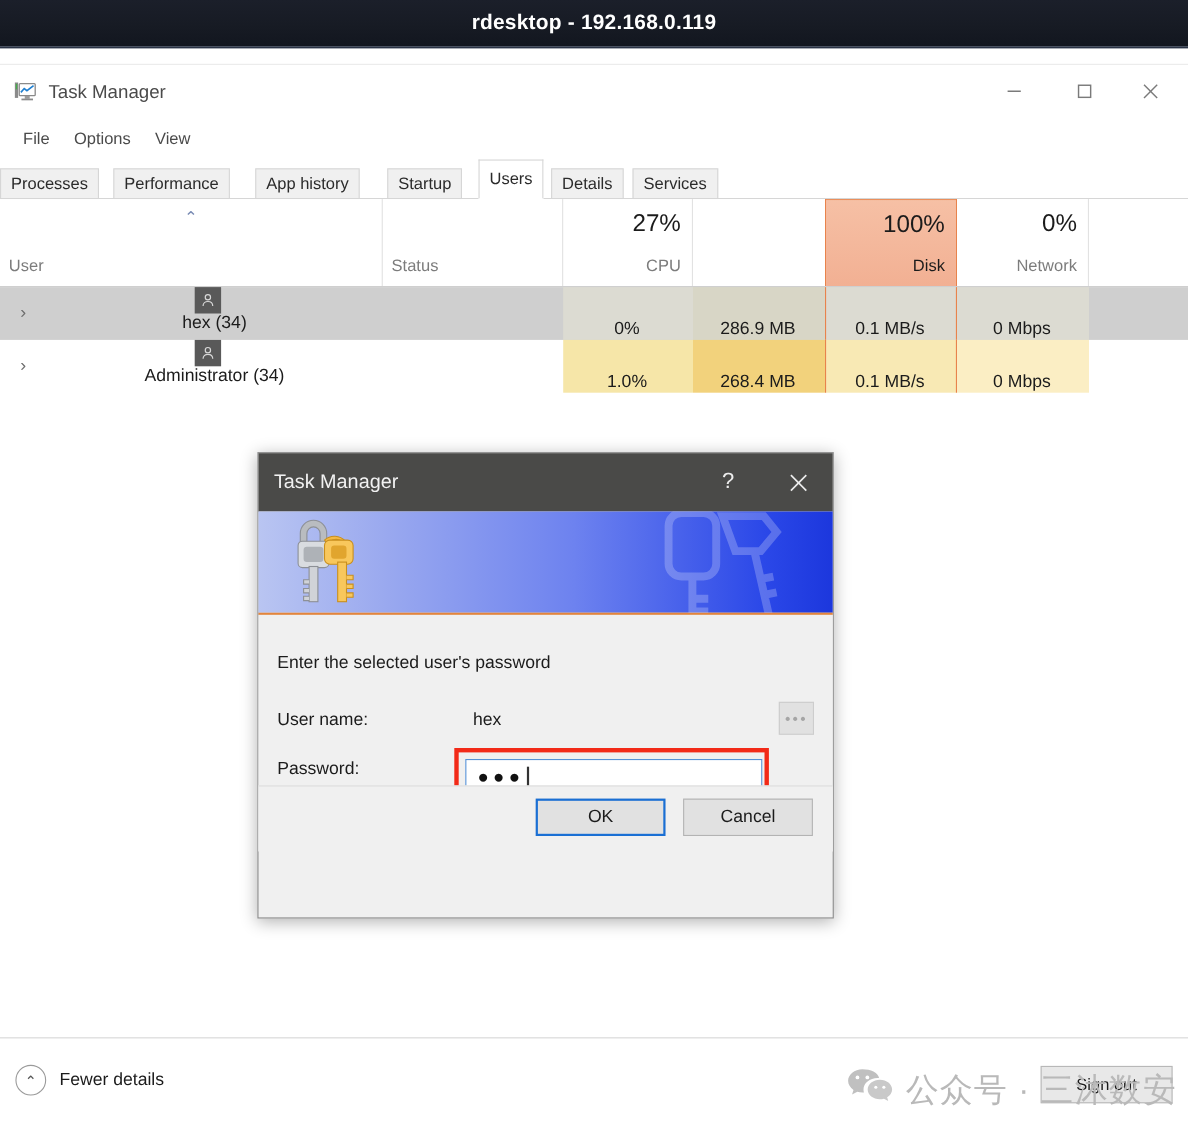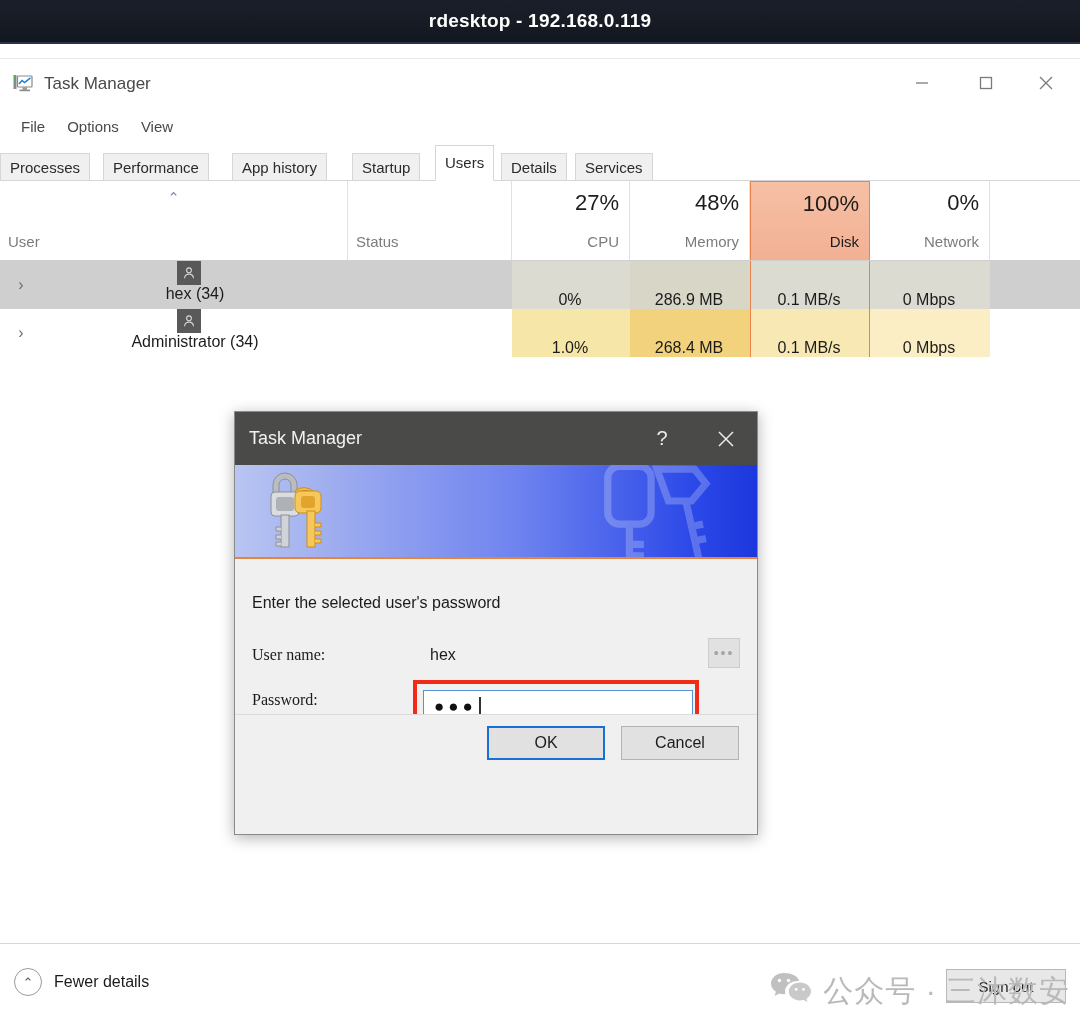--- a/index.html
+++ b/index.html
@@ -217,21 +217,21 @@
     width: 190px; height: 130px; opacity: 0.27;
   }
 
   #pw-body { position: relative; height: 215px; background: #f0f0f0; }
   #pw-prompt {
     position: absolute; left: 17px; top: 35px;
     font-size: 16px; color: #1b1b1b;
   }
   .pw-row-label {
     position: absolute; left: 17px;
-    font-size: 16px; color: #1b1b1b; font-family: Liberation Serif, serif;
+    font-size: 16px; color: #1b1b1b;
   }
   #pw-user-label { top: 87px; }
   #pw-pass-label { top: 132px; }
   #pw-user-value {
     position: absolute; left: 195px; top: 87px;
     font-size: 16px; color: #1b1b1b;
   }
   #pw-browse-btn {
     position: absolute; left: 473px; top: 79px;
     width: 32px; height: 30px;
@@ -339,24 +339,20 @@
           <span class="th-sort">⌃</span>
           <span class="th-name">User</span>
         </div>
         <div class="th textual" style="left:348px;width:164px;">
           <span class="th-name">Status</span>
         </div>
         <div class="th numeric" style="left:512px;width:118px;">
           <span class="th-pct">27%</span>
           <span class="th-name">CPU</span>
         </div>
-        <div class="th numeric" style="left:630px;width:120px;">
-          <span class="th-pct">48%</span>
-          <span class="th-name">Memory</span>
-        </div>
         <div class="th numeric hot" style="left:750px;width:120px;">
           <span class="th-pct">100%</span>
           <span class="th-name">Disk</span>
         </div>
         <div class="th numeric" style="left:870px;width:120px;">
           <span class="th-pct">0%</span>
           <span class="th-name">Network</span>
         </div>
         <div class="th" style="left:990px;width:90px;border-right:none;"></div>
       </div>

